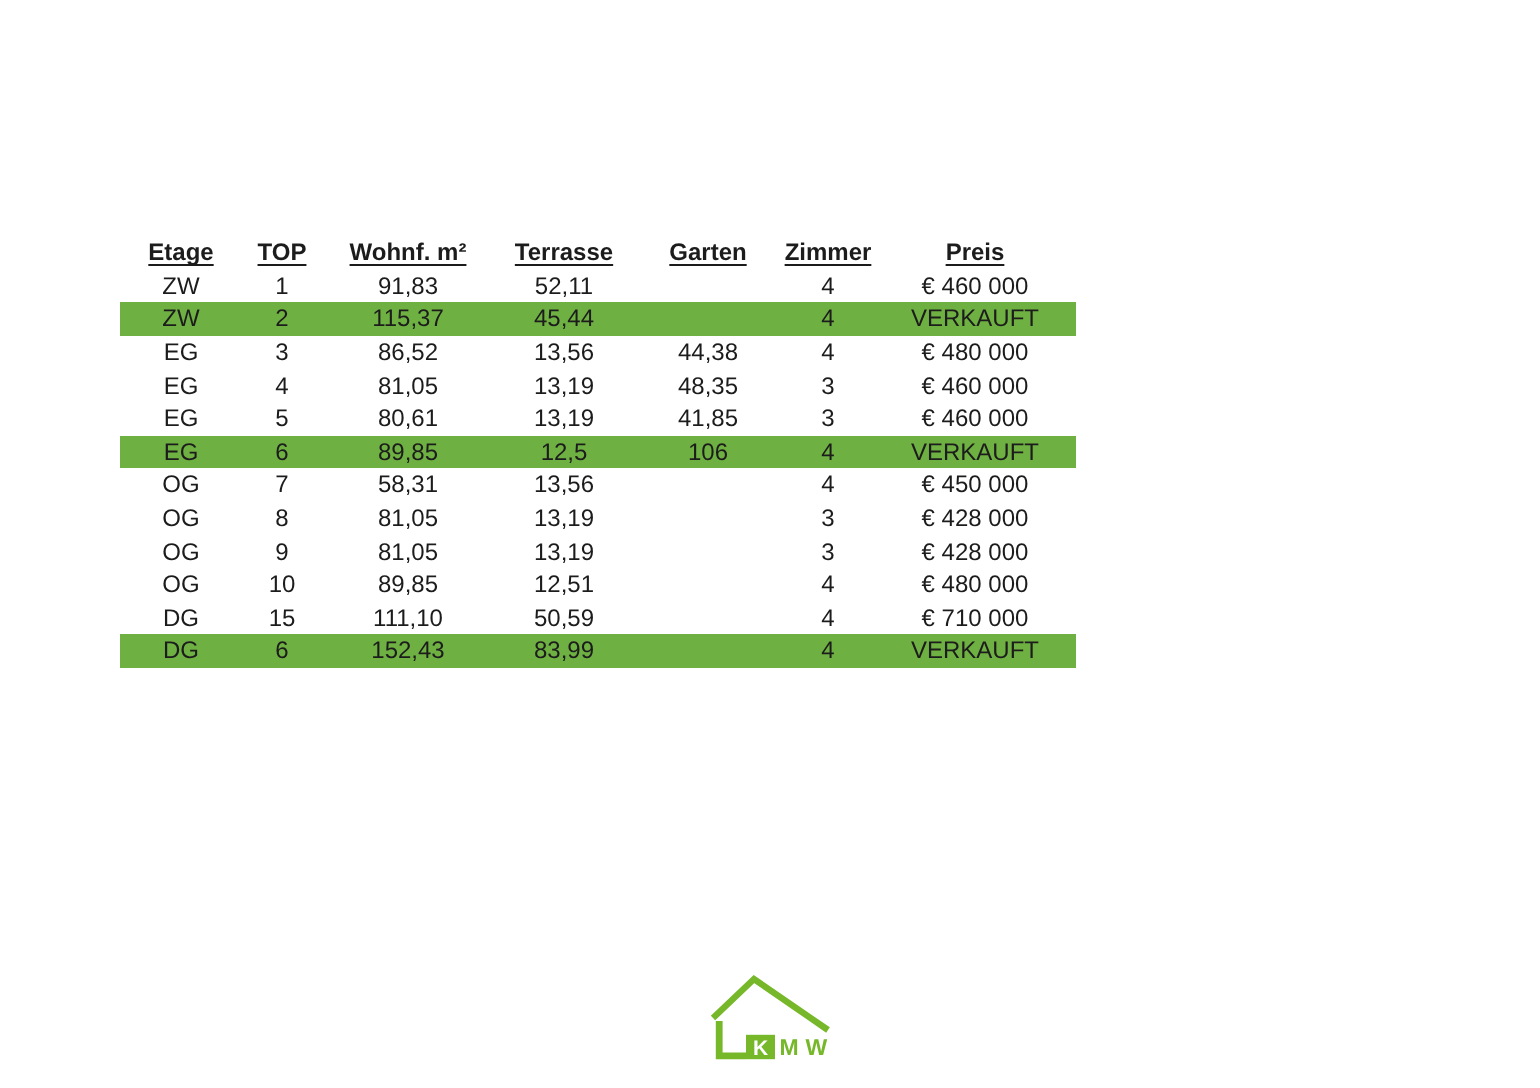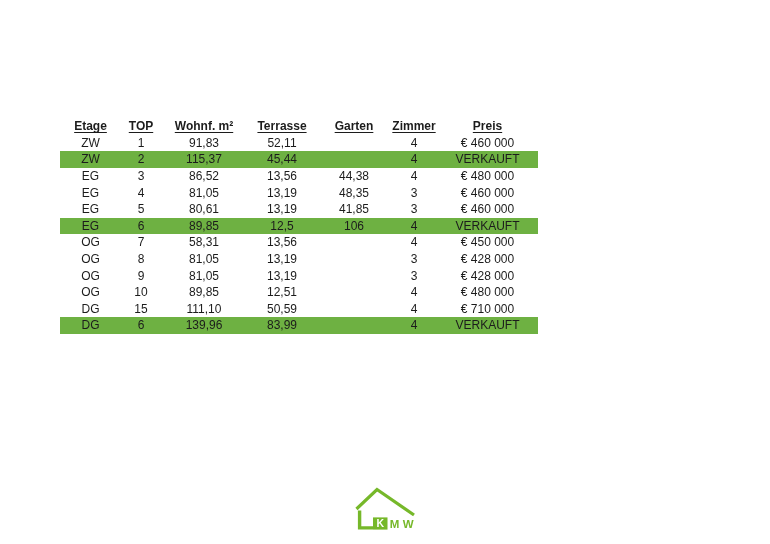--- a/index.html
+++ b/index.html
@@ -166,21 +166,21 @@
           <td>15</td>
           <td>111,10</td>
           <td>50,59</td>
           <td></td>
           <td>4</td>
           <td>€ 710 000</td>
         </tr>
         <tr class="sold">
           <td>DG</td>
           <td>6</td>
-          <td>139,96</td>
+          <td>152,43</td>
           <td>83,99</td>
           <td></td>
           <td>4</td>
           <td>VERKAUFT</td>
         </tr>
       </tbody>
   </table>
 
   <div class="logo">
     <svg viewBox="0 0 66 52" xmlns="http://www.w3.org/2000/svg">

